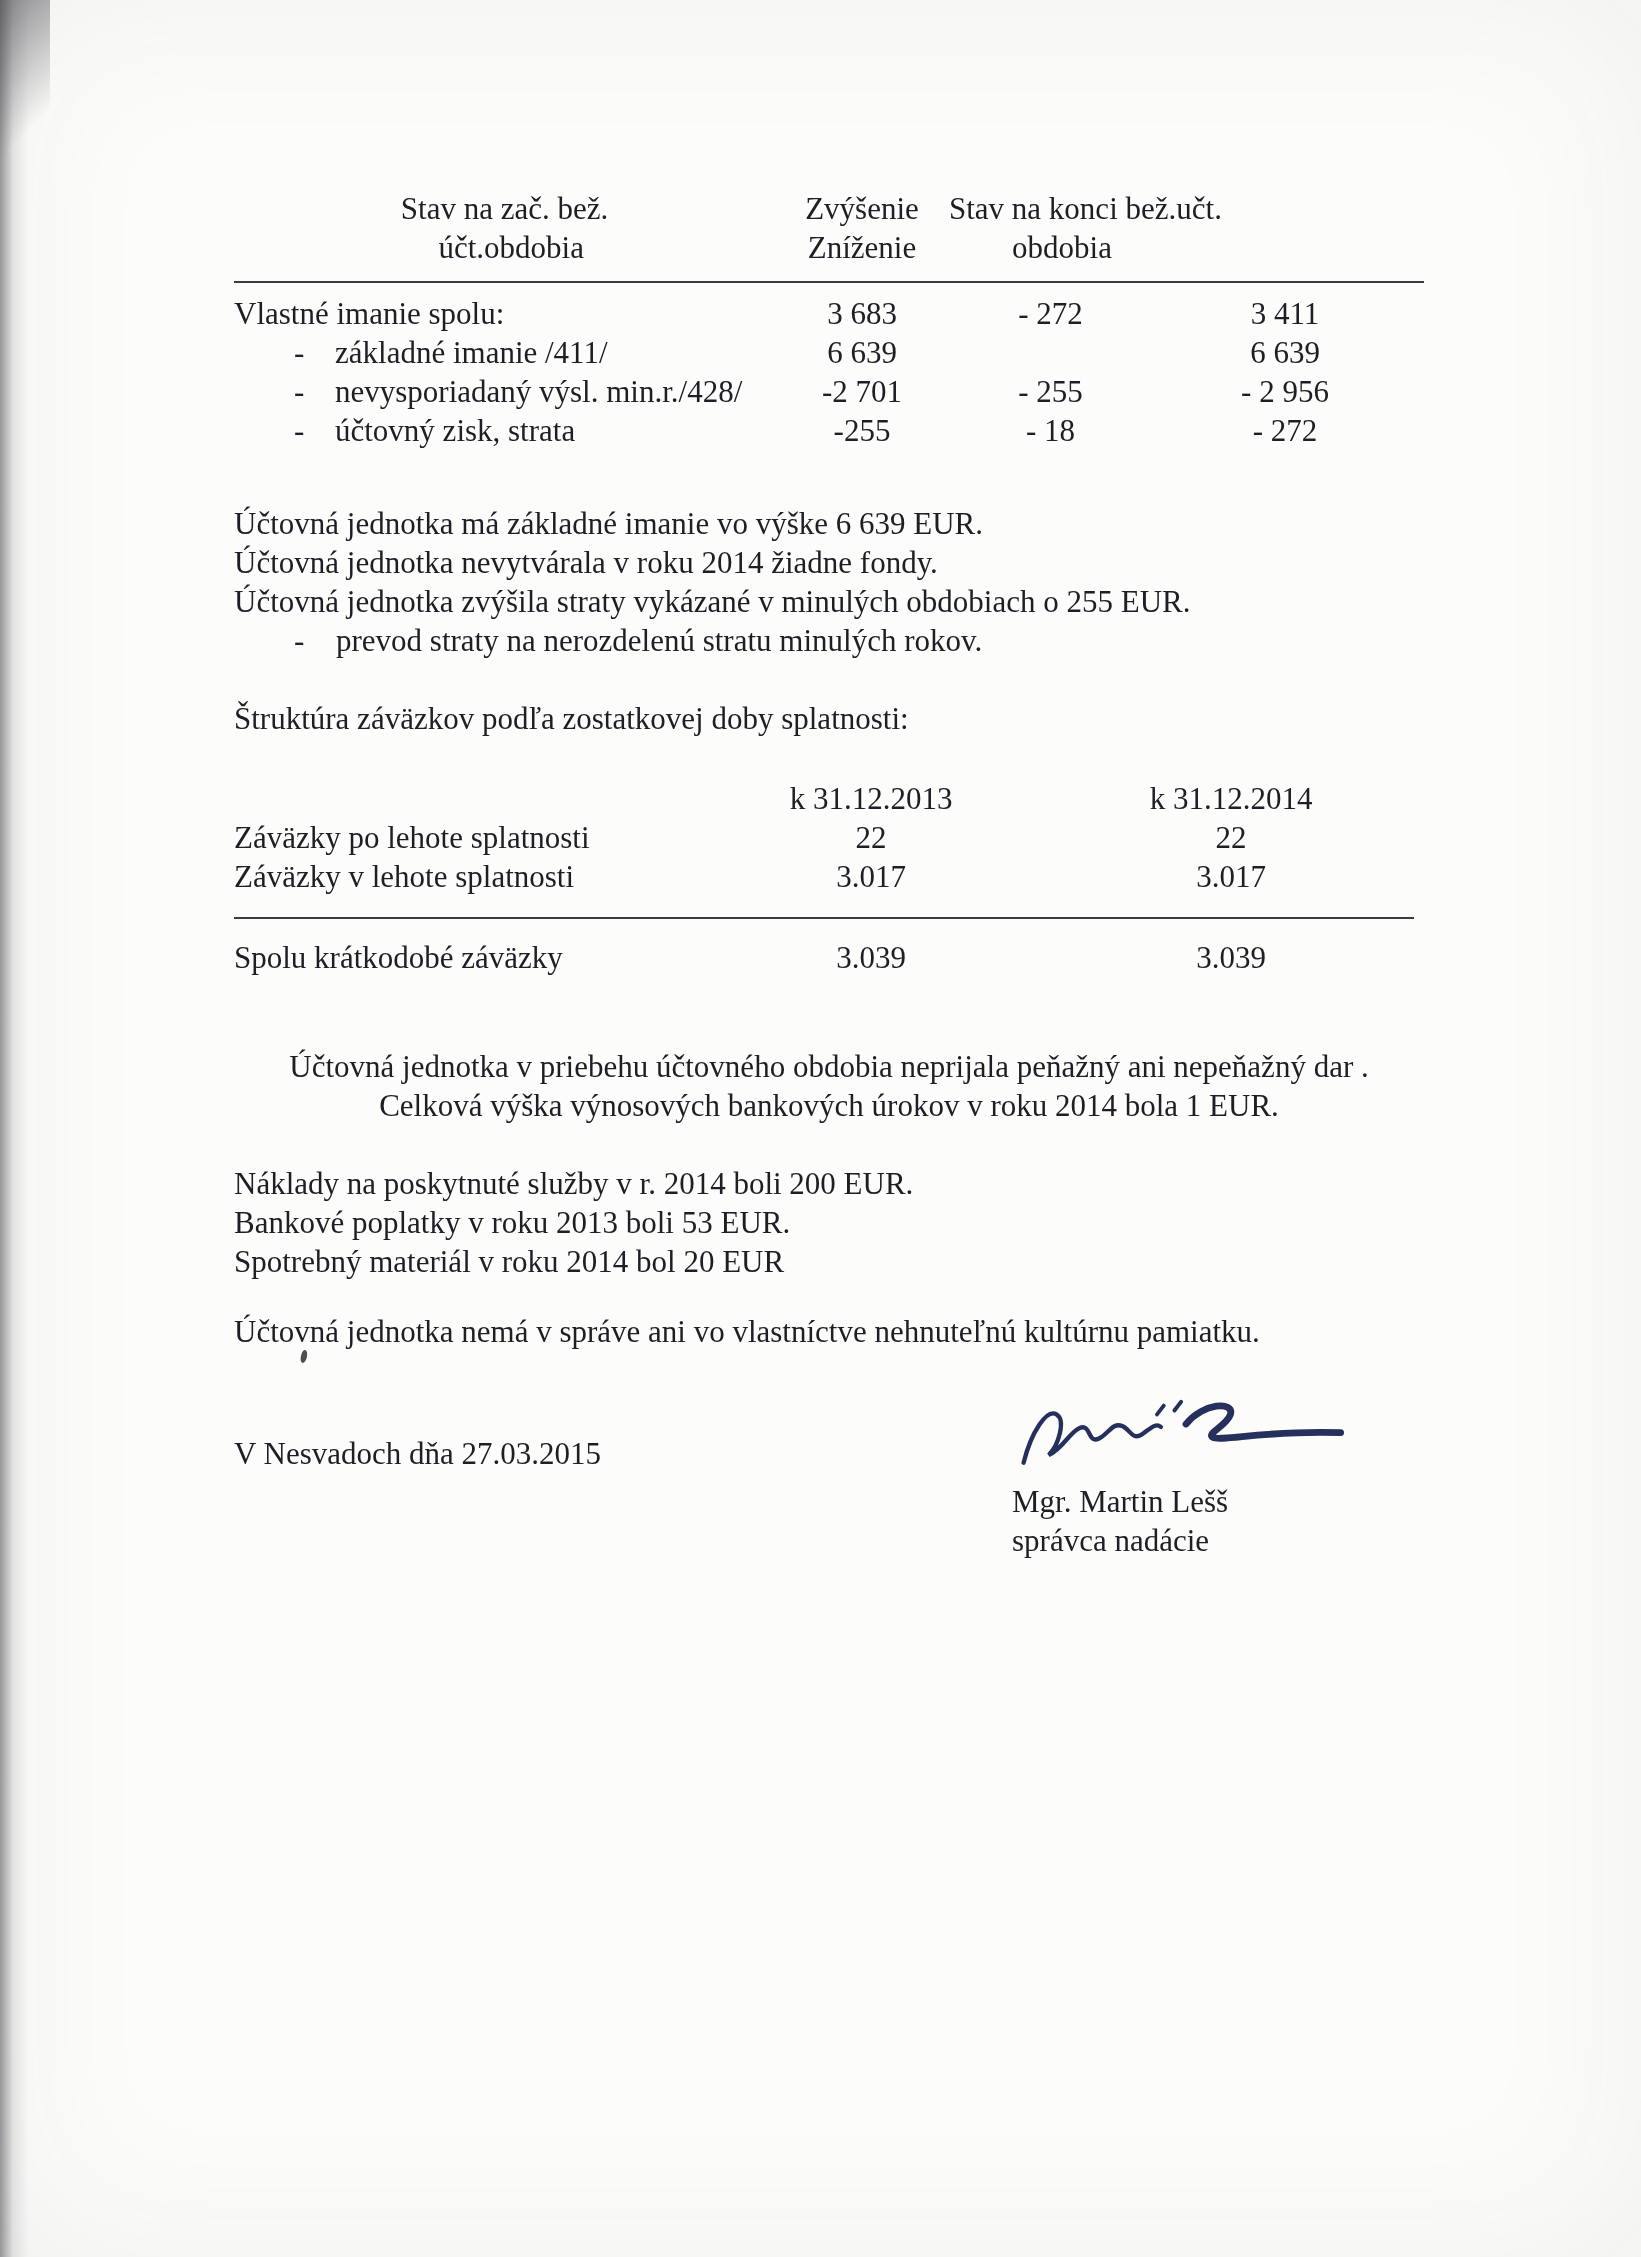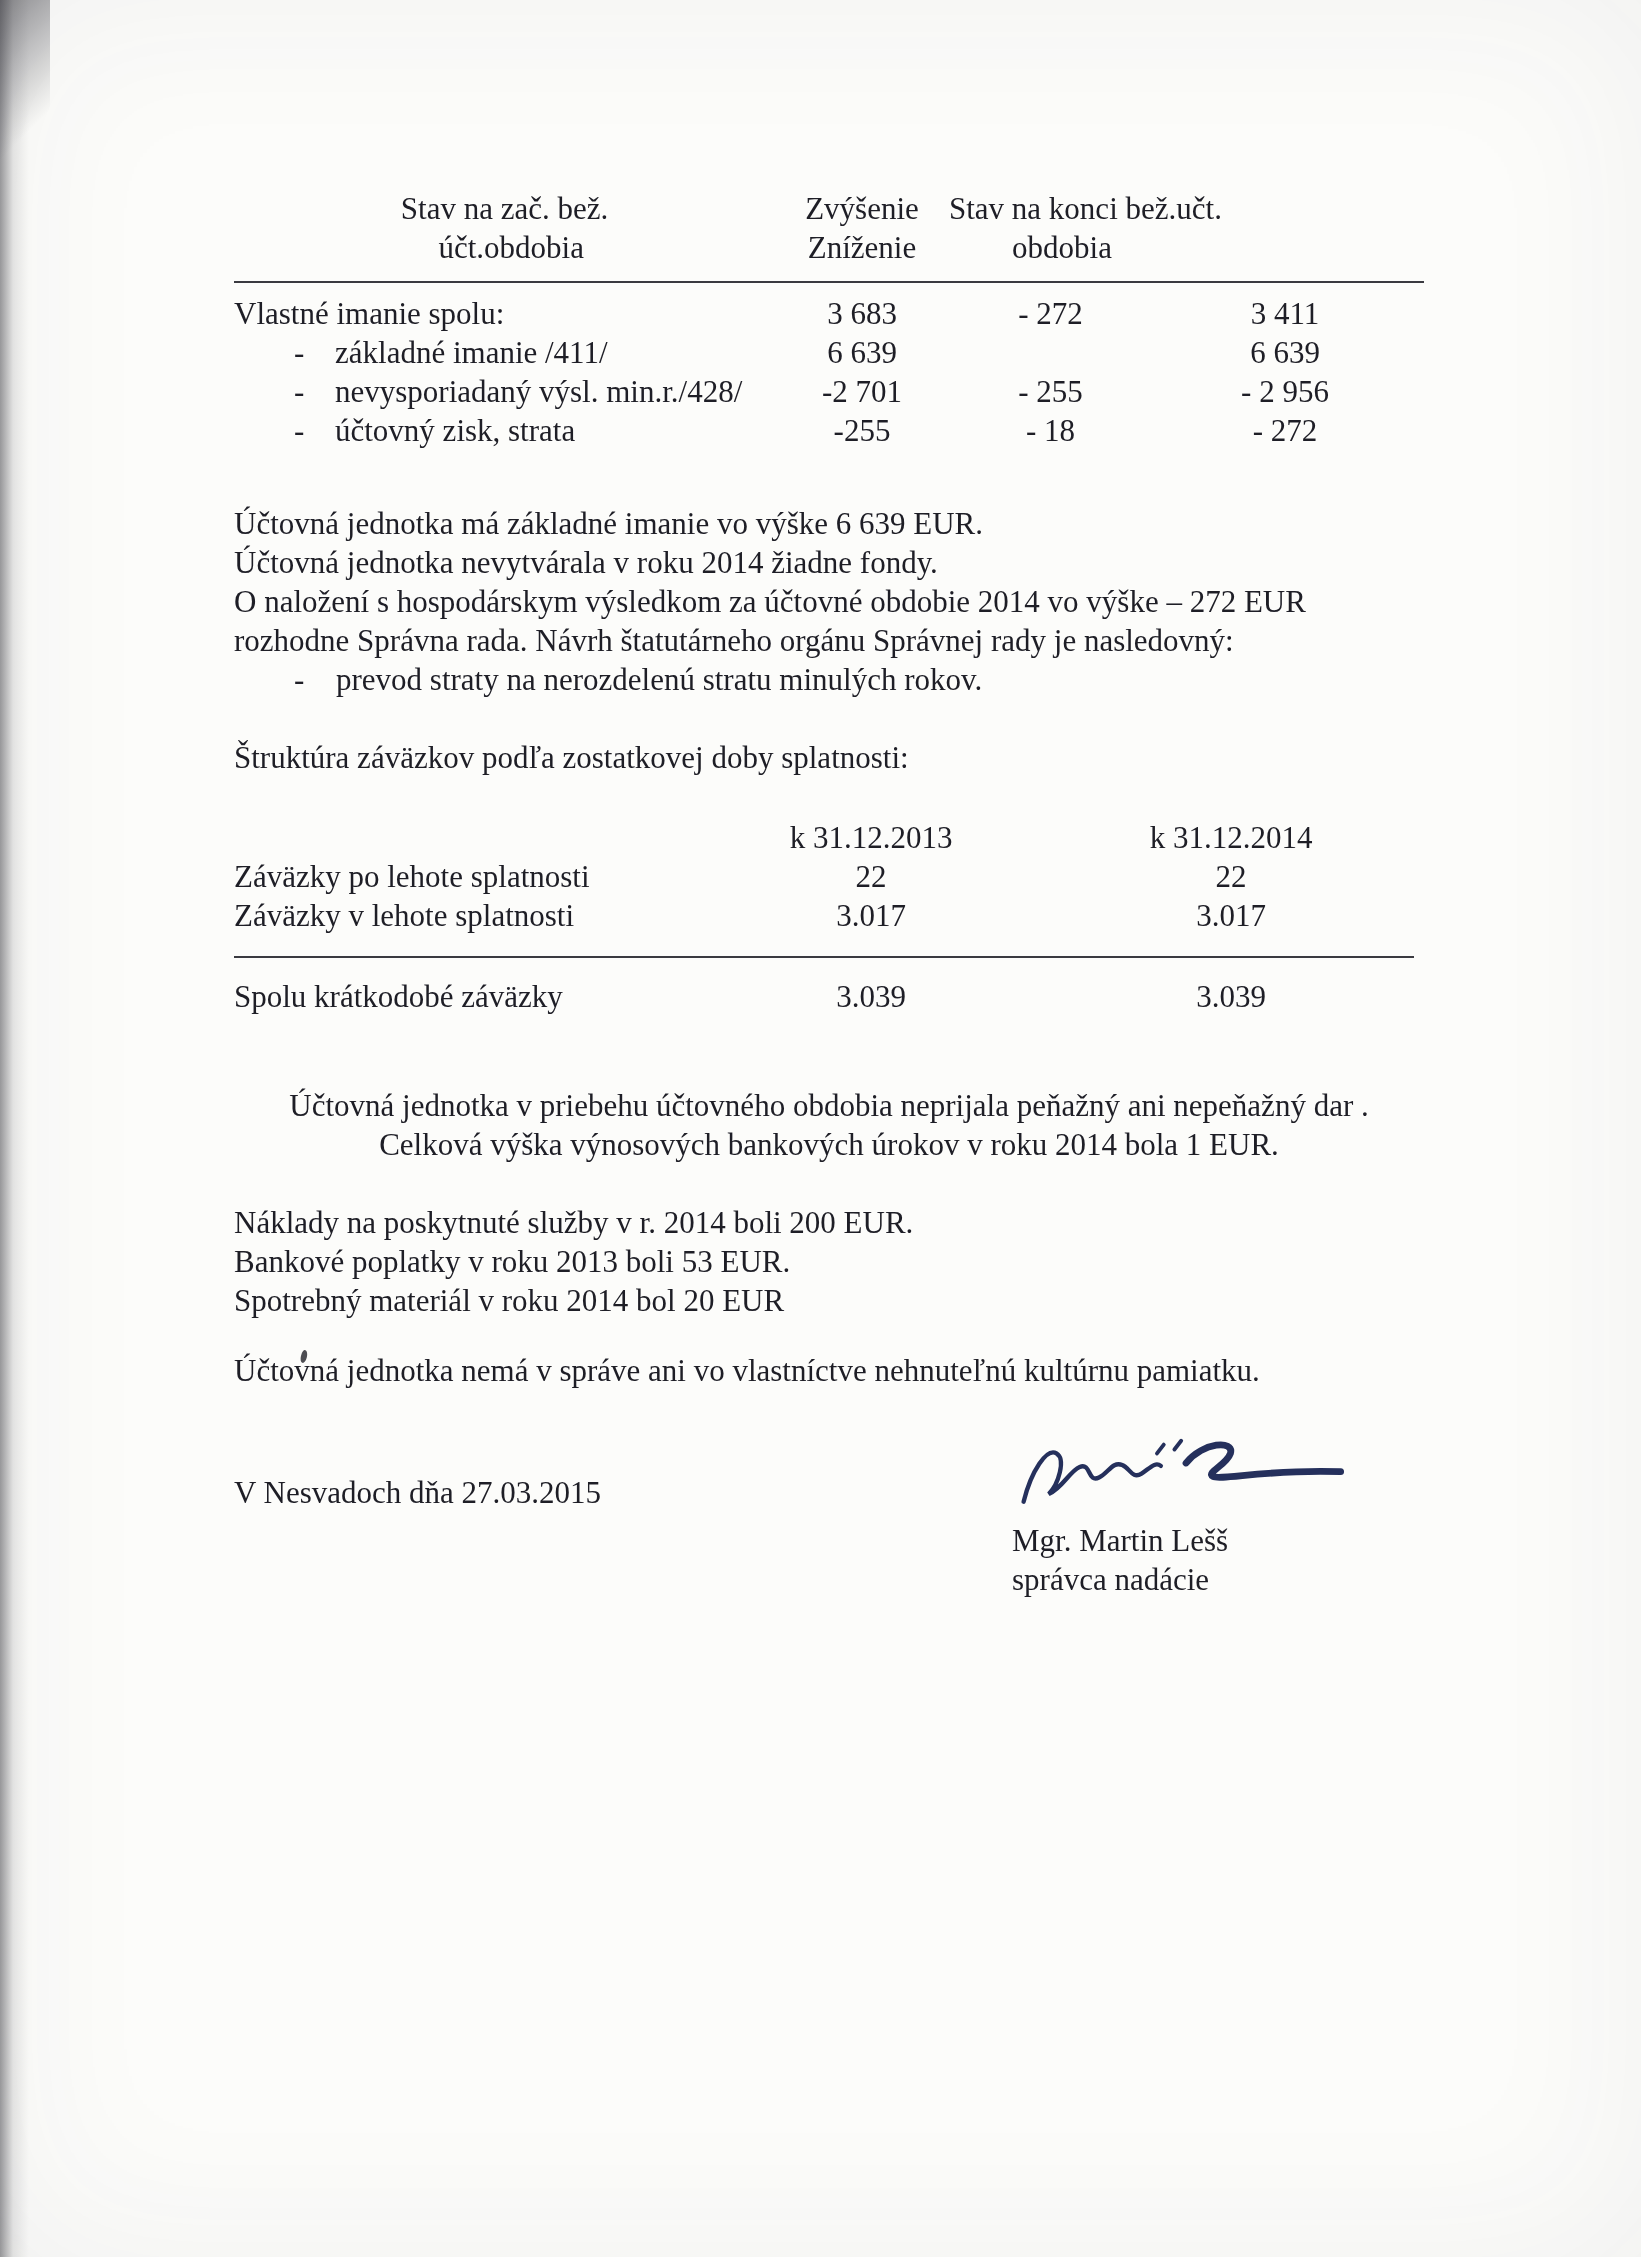--- a/index.html
+++ b/index.html
@@ -163,21 +163,21 @@
 
       <div class="eq-label"><span class="row-dash">-</span><span>účtovný zisk, strata</span></div>
       <div class="num">-255</div>
       <div class="num">- 18</div>
       <div class="num">- 272</div>
     </div>
 
     <div class="block1">
       <div class="line">Účtovná jednotka má základné imanie vo výške 6 639 EUR.</div>
       <div class="line">Účtovná jednotka nevytvárala v roku 2014 žiadne fondy.</div>
-      <div class="wrap">O naložení s hospodárskym výsledkom za účtovné obdobie 2014 vo výške – 272 EUR rozhodne Správna rada. Návrh štatutárneho orgánu Správnej rady je nasledovný:</div>
+      <div class="line">Účtovná jednotka zvýšila straty vykázané v minulých obdobiach o 255 EUR.</div>
       <div class="line bullet-line"><span class="bullet-dash">-</span><span>prevod straty na nerozdelenú stratu minulých rokov.</span></div>
     </div>
 
     <div class="liab-heading">Štruktúra záväzkov podľa zostatkovej doby splatnosti:</div>
 
     <div class="li-grid li-head">
       <div></div>
       <div class="num">k 31.12.2013</div>
       <div class="num">k 31.12.2014</div>
     </div>

